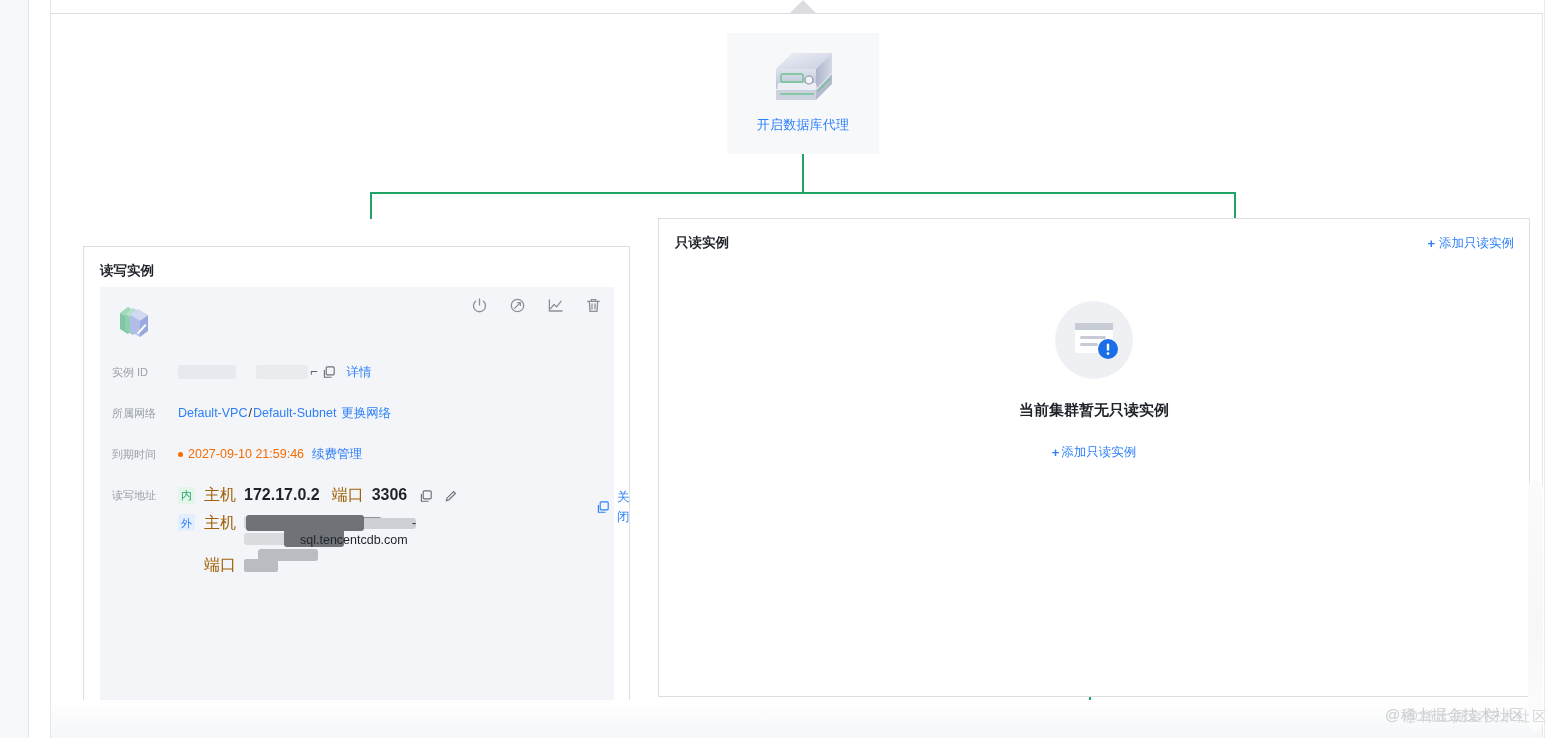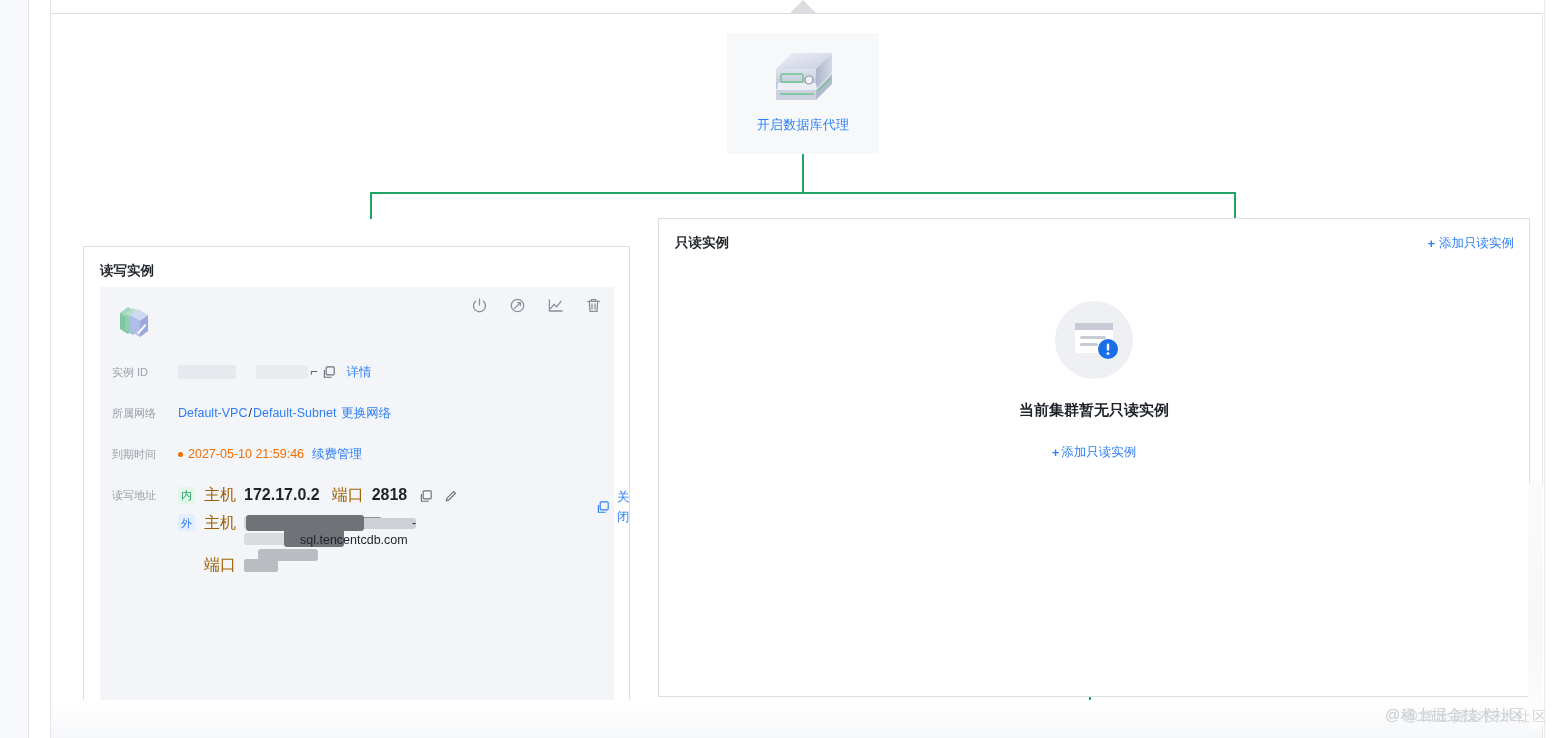--- a/index.html
+++ b/index.html
@@ -358,36 +358,36 @@
             <span class="link">Default-Subnet</span>
             <span style="display:inline-block;width:5px"></span>
             <span class="link">更换网络</span>
           </div>
         </div>
 
         <div class="row">
           <div class="row-label">到期时间</div>
           <div class="row-val">
             <span class="dot dot-orange"></span>
-            <span class="txt-orange">2027-05-10 21:59:46</span>
+            <span class="txt-orange">2027-09-10 21:59:46</span>
             <span style="display:inline-block;width:8px"></span>
             <span class="link">续费管理</span>
           </div>
         </div>
 
         <div class="row" style="margin-bottom:0">
           <div class="row-label">读写地址</div>
           <div class="addr-block">
 
             <div class="addr-line">
               <span class="badge badge-in">内</span>
               <span class="sub-label">主机</span>
               <span class="mono-val">172.17.0.2</span>
               <span class="sub-label">端口</span>
-              <span class="mono-val">2818</span>
+              <span class="mono-val">3306</span>
               <span class="icon-btn">
                 <svg viewBox="0 0 14 14" width="14" height="14" fill="none" stroke="#6a7178" stroke-width="1.15">
                   <rect x="4.2" y="1.8" width="8" height="8" rx="1"></rect>
                     <path d="M9.6 12.2 L2.4 12.2 L2.4 5"></path>
                 </svg>
               </span>
               <span class="icon-btn">
                 <svg viewBox="0 0 14 14" width="14" height="14" fill="none" stroke="#6a7178" stroke-width="1.2" stroke-linecap="round">
                   <path d="M2.4 11.6 L3 9.2 L9.6 2.6 L11.4 4.4 L4.8 11 Z"></path>
                 </svg>

